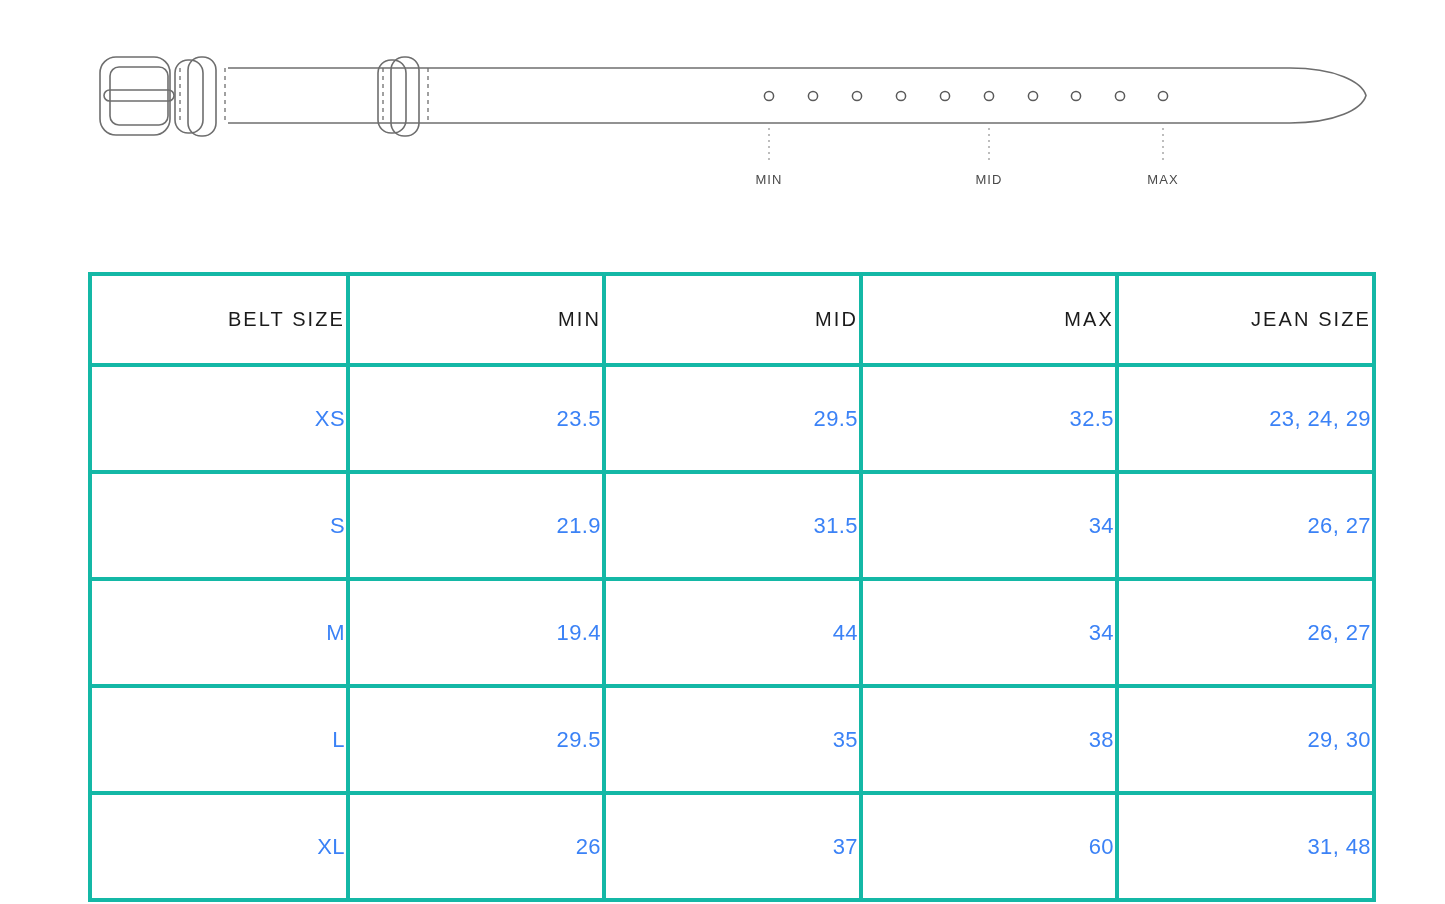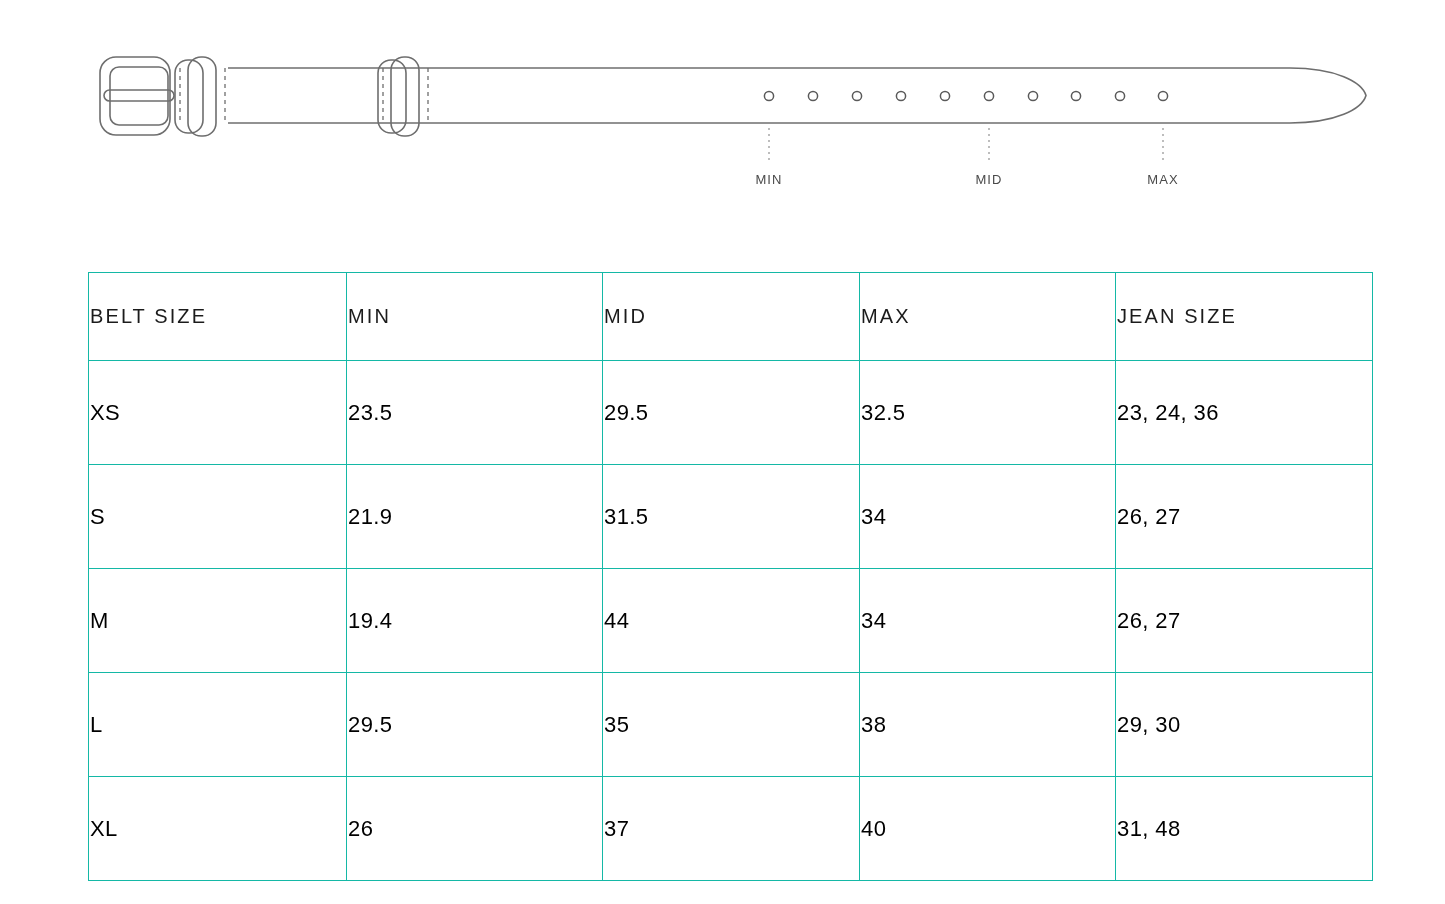--- a/index.html
+++ b/index.html
@@ -41,37 +41,37 @@
     width: 1284px;
   }
   table.size-table {
     border-collapse: collapse;
     table-layout: fixed;
     width: 1284px;
     background: #ffffff;
   }
   table.size-table th,
   table.size-table td {
-    border: 1px solid #14b8a6;
-    text-align: left;
+    border: 4px solid #14b8a6;
+    text-align: right;
     vertical-align: middle;
     background: #ffffff;
   }
   table.size-table th {
     height: 85px;
     font-weight: 400;
     font-size: 20px;
     letter-spacing: 2.1px;
     color: #1b1b1b;
   }
   table.size-table td {
     height: 101px;
     font-size: 22px;
     letter-spacing: 0.4px;
-    color: #000000;
+    color: #3b82f6;
   }
   col.c-belt { width: 258px; }
   col.c-min  { width: 256px; }
   col.c-mid  { width: 257px; }
   col.c-max  { width: 256px; }
   col.c-jean { width: 257px; }
 </style>
 </head>
 <body>
 
@@ -147,21 +147,21 @@
         <th>MAX</th>
         <th>JEAN SIZE</th>
       </tr>
     </thead>
     <tbody>
       <tr>
         <td>XS</td>
         <td>23.5</td>
         <td>29.5</td>
         <td>32.5</td>
-        <td>23, 24, 36</td>
+        <td>23, 24, 29</td>
       </tr>
       <tr>
         <td>S</td>
         <td>21.9</td>
         <td>31.5</td>
         <td>34</td>
         <td>26, 27</td>
       </tr>
       <tr>
         <td>M</td>
@@ -174,18 +174,18 @@
         <td>L</td>
         <td>29.5</td>
         <td>35</td>
         <td>38</td>
         <td>29, 30</td>
       </tr>
       <tr>
         <td>XL</td>
         <td>26</td>
         <td>37</td>
-        <td>40</td>
+        <td>60</td>
         <td>31, 48</td>
       </tr>
     </tbody>
   </table>
 </div>
 
 </body></html>

